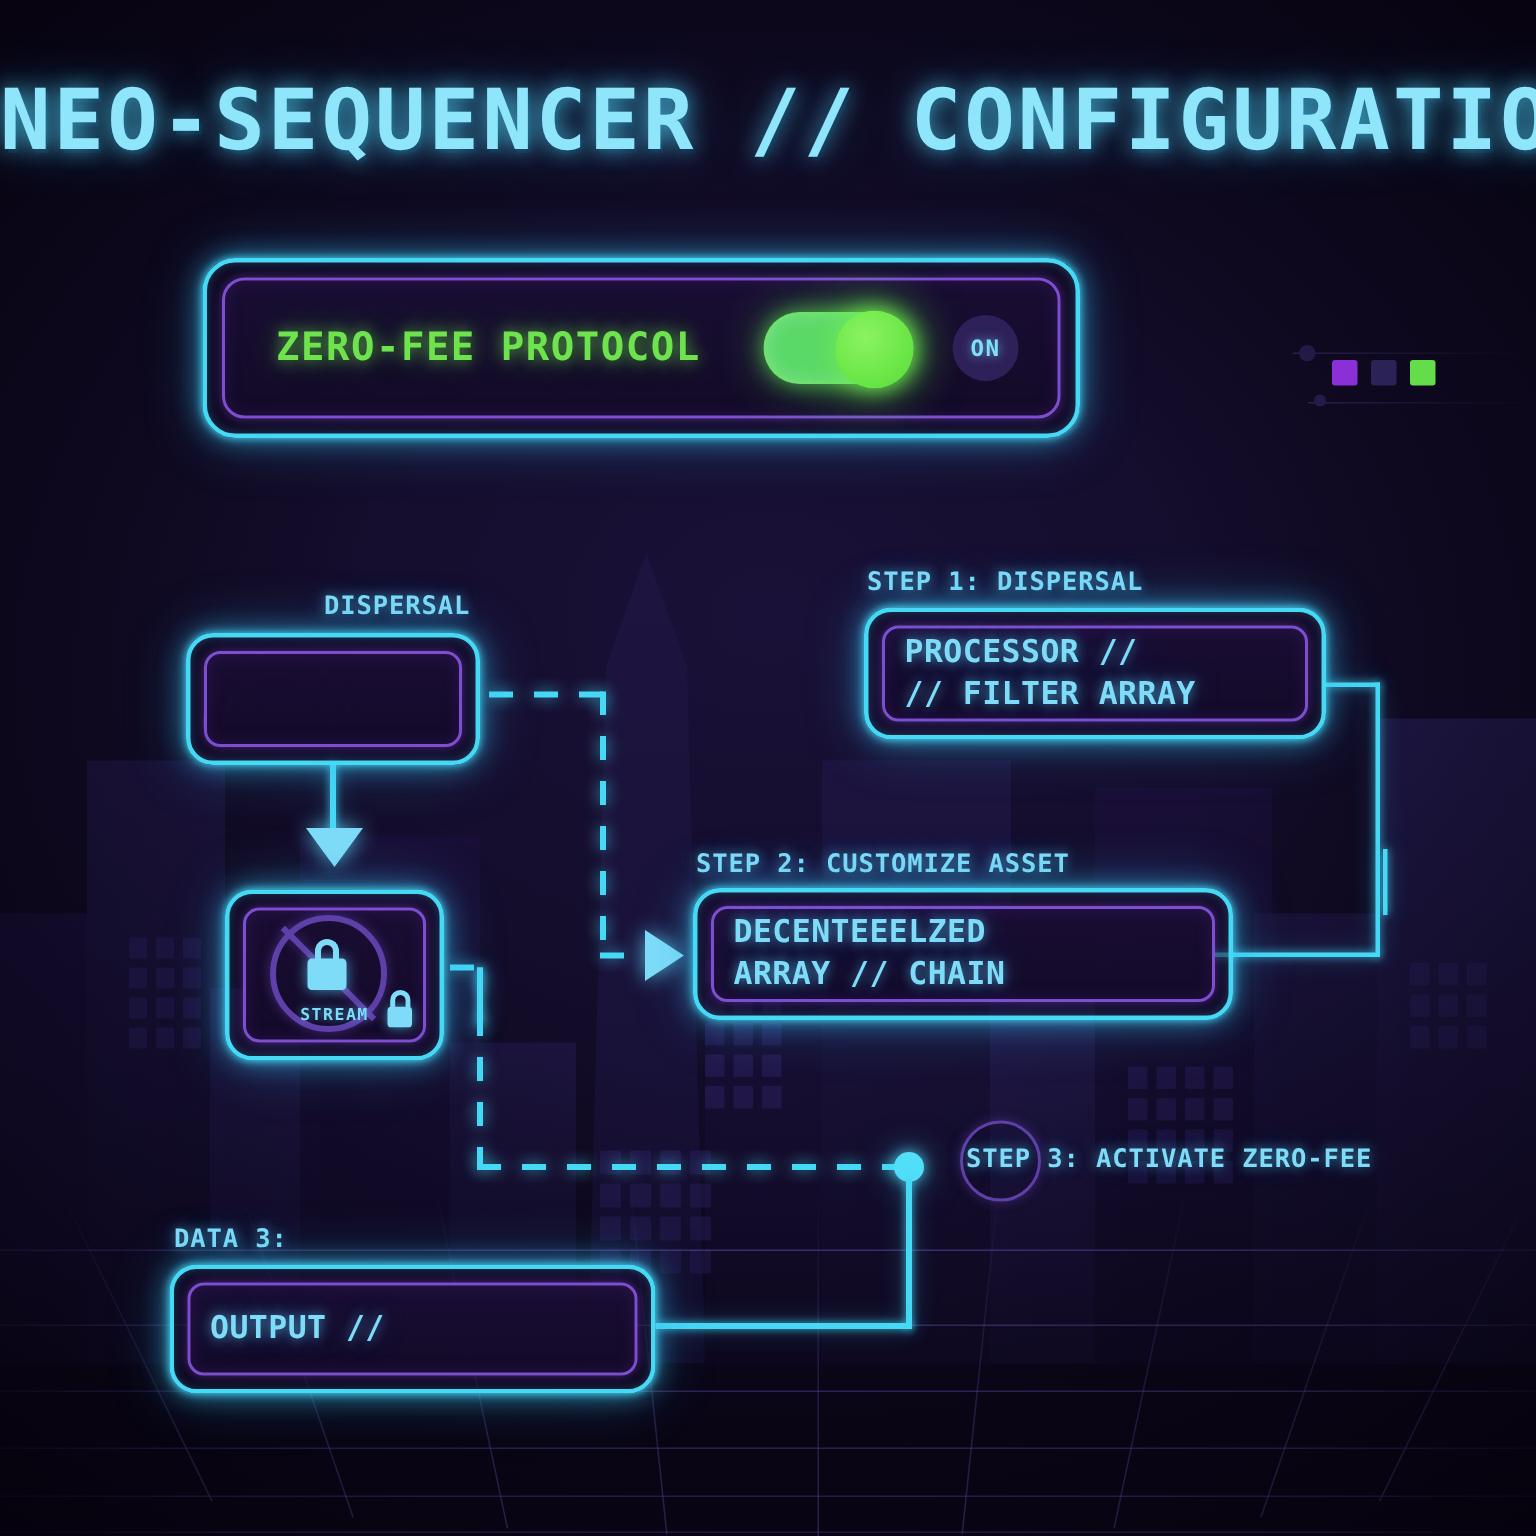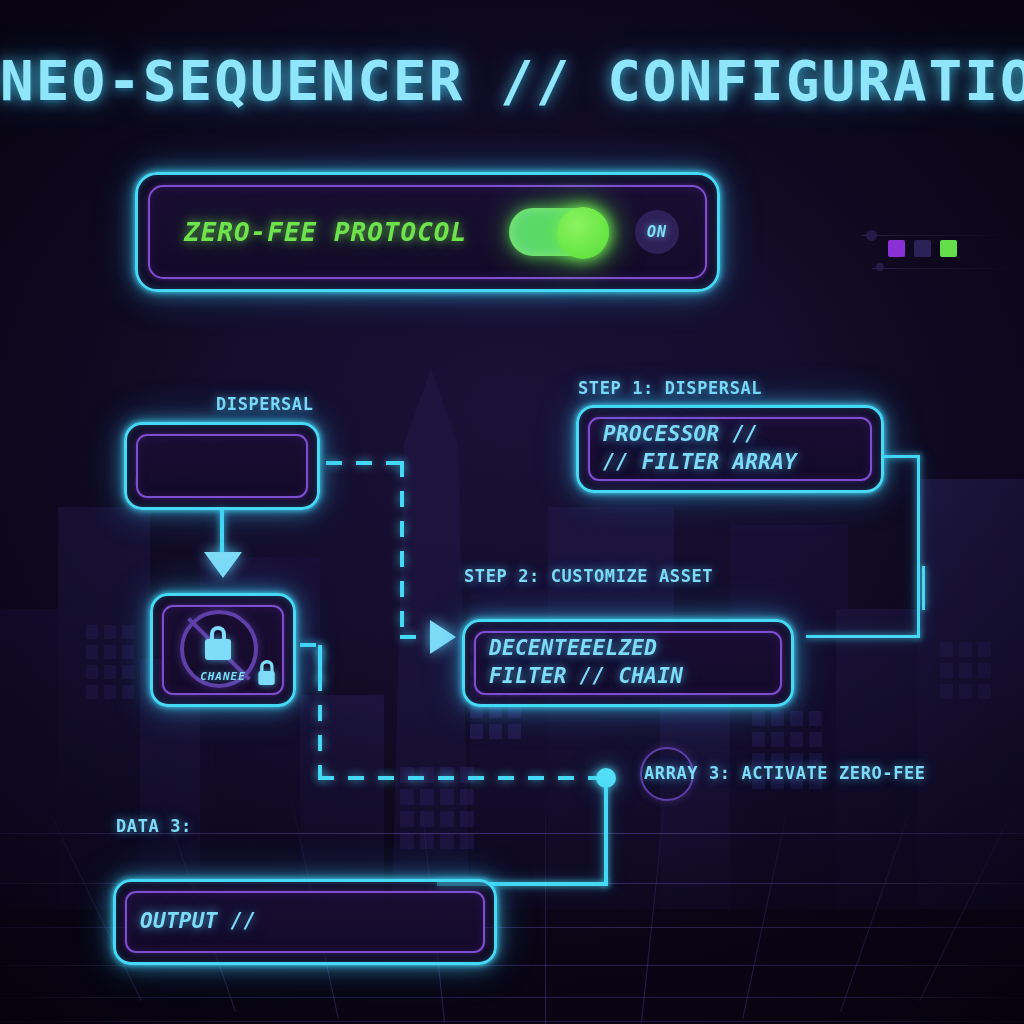--- a/index.html
+++ b/index.html
@@ -91,21 +91,20 @@
     position:absolute;
     border:3px solid #46d9f6;
     border-radius:18px;
     box-shadow:
       0 0 6px rgba(70,217,246,.95),
       0 0 18px rgba(60,200,245,.6),
       0 0 38px rgba(45,175,235,.35),
       inset 0 0 8px rgba(70,217,246,.25);
     background: rgba(18,10,38,.55);
     box-sizing:border-box;
-    font-style:italic;
   }
   .neon-inner {
     position:absolute; inset:9px;
     border:2px solid #7d4fd0;
     border-radius:11px;
     background: linear-gradient(180deg, rgba(26,14,52,.95), rgba(19,10,40,.96));
     box-shadow: 0 0 7px rgba(125,79,208,.45), inset 0 0 10px rgba(60,25,110,.5);
     box-sizing:border-box;
   }
 
@@ -161,22 +160,22 @@
     font-size:17px; font-weight:bold; letter-spacing:.6px;
     color:#7fdcf8;
     font-family:"DejaVu Sans Mono", monospace;
     text-shadow:0 0 8px rgba(90,210,250,.6), 0 0 18px rgba(70,190,245,.3);
     white-space:nowrap;
   }
 
   #node-input    { left:124px; top:422px; width:196px; height:88px; }
   #node-lock     { left:150px; top:593px; width:146px; height:114px; }
   #node-proc     { left:576px; top:405px; width:308px; height:88px; }
-  #node-ledger   { left:462px; top:592px; width:332px; height:88px;margin-top:27px; }
-  #node-output   { left:113px; top:879px; width:384px; height:86px;text-align:center; }
+  #node-ledger   { left:462px; top:592px; width:360px; height:88px; }
+  #node-output   { left:113px; top:843px; width:324px; height:86px;text-align:center; }
 
   
   .lock-art { position:absolute; inset:0; }
   .prohibit {
     position:absolute; left:27px; top:14px; width:78px; height:78px;
     border:4px solid #5f3fa8; border-radius:50%;
     box-shadow:0 0 8px rgba(95,63,168,.6);
     box-sizing:border-box;
   }
   .prohibit .slash {
@@ -410,52 +409,52 @@
 
   <div class="ln" style="left:884px; top:455px; width:36px; height:3px;"></div>
   <div class="ln" style="left:917px; top:455px; width:3px; height:183px;"></div>
   <div class="ln" style="left:806px; top:635px; width:114px; height:3px;"></div>
   <div class="ln" style="left:922px; top:566px; width:3px; height:44px;"></div>
   <div class="ln" style="left:318px; top:645px; width:4px; height:38px; background:#46d9f6;"></div>
 
   <div class="caption" style="left:216px; top:394px;">DISPERSAL</div>
   <div class="caption" style="left:578px; top:378px;">STEP 1: DISPERSAL</div>
   <div class="caption" style="left:464px; top:566px;">STEP 2: CUSTOMIZE ASSET</div>
-  <div class="caption" style="left:644px; top:763px;">ARRAY 3: ACTIVATE ZERO-FEE</div>
+  <div class="caption" style="left:644px; top:763px;">STEP 3: ACTIVATE ZERO-FEE</div>
   <div class="caption" style="left:116px; top:816px;">DATA 3:</div>
 
   <div class="neon-outer node" id="node-input">
     <div class="neon-inner"></div>
   </div>
 
   <div class="neon-outer node" id="node-lock">
     <div class="neon-inner"></div>
     <div class="lock-art">
       <div class="prohibit">
         <div class="slash"></div>
       </div>
       <div class="padlock" style="left:52px; top:43px;"></div>
-      <div class="lock-word" style="top:74px;">CHANEE</div>
+      <div class="lock-word" style="top:74px;">STREAM</div>
       <div class="padlock" style="left:104px; top:74px; width:19px; height:16px; transform:scale(.86);"></div>
     </div>
   </div>
 
   <div class="neon-outer node" id="node-proc">
     <div class="neon-inner"></div>
     <div class="txt">
       <div>PROCESSOR //</div>
       <div>// FILTER ARRAY</div>
     </div>
   </div>
 
   <div class="neon-outer node" id="node-ledger">
     <div class="neon-inner"></div>
     <div class="txt">
       <div>DECENTEEELZED</div>
-      <div>FILTER // CHAIN</div>
+      <div>ARRAY // CHAIN</div>
     </div>
   </div>
 
   <div class="neon-outer node" id="node-output">
     <div class="neon-inner"></div>
     <div class="txt">
       <div>OUTPUT //</div>
     </div>
   </div>
 

